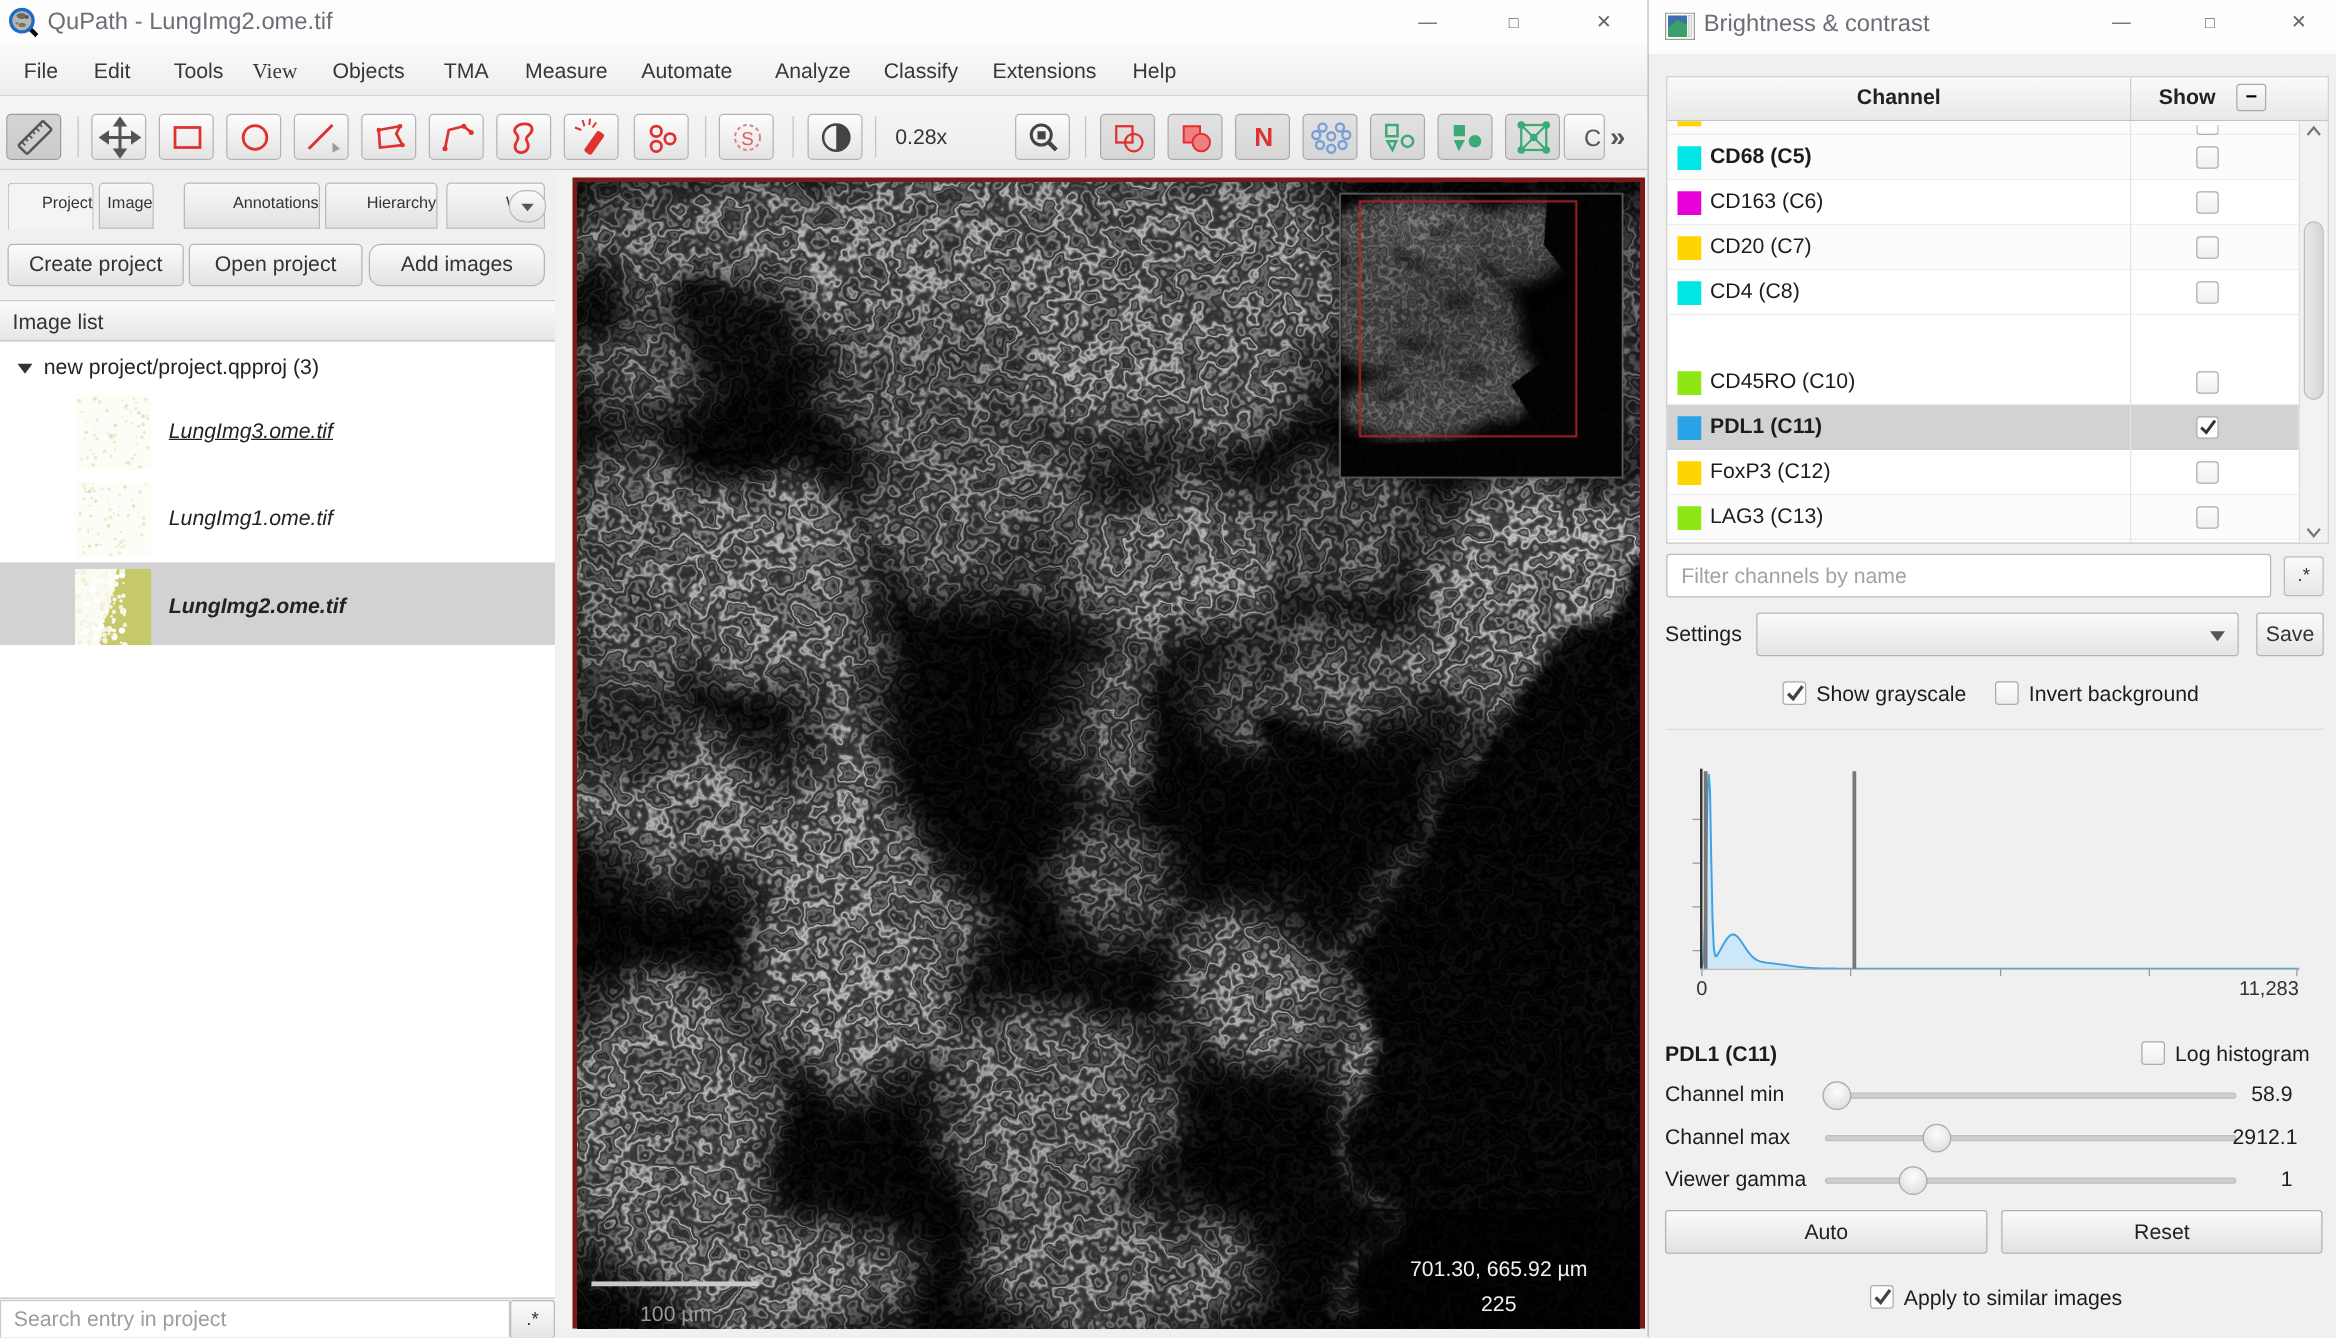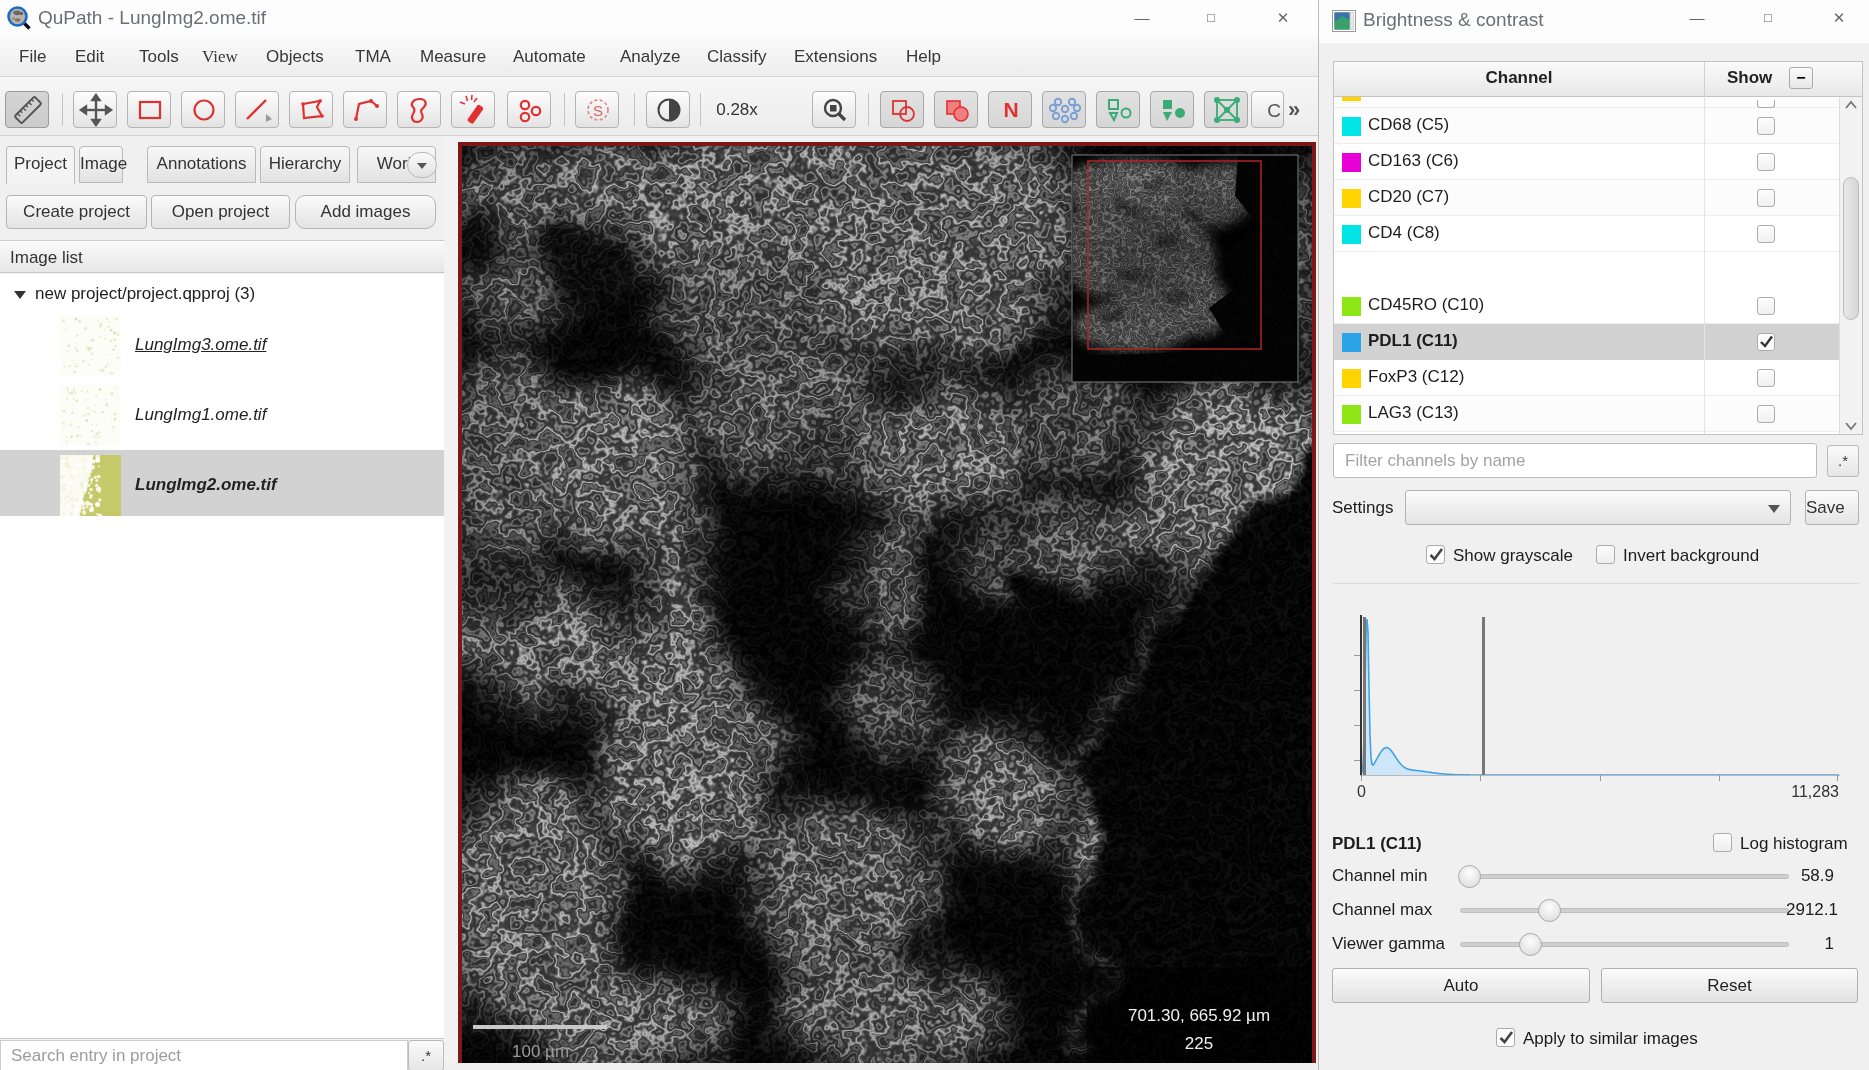--- a/index.html
+++ b/index.html
@@ -11,21 +11,21 @@
 #titlebar .title { position:absolute; left:38px; top:7px; font-size:19px; color:#6b6f75; }
 .winbtn { position:absolute; top:0; width:46px; height:36px; color:#666; text-align:center; font-size:15px; line-height:36px; }
 #menubar { left:0; top:36px; width:1318px; height:41px; background:linear-gradient(#fafafa,#ededed); border-bottom:1px solid #d6d6d6; }
 .menuitem { position:absolute; top:0; height:41px; line-height:41px; font-size:17px; color:#373737; }
 #toolbar { left:0; top:77px; width:1318px; height:59px; background:linear-gradient(#f6f6f6,#ececec); border-bottom:1px solid #cfcfcf; }
 .tbtn { position:absolute; top:14px; width:44px; height:37px; border:1px solid #b4b4b4; border-radius:4px; background:linear-gradient(#fdfdfd,#e3e3e3); }
 .tbtn.sel { background:linear-gradient(#d4d4d4,#cbcbcb); border-color:#9a9a9a; }
 .tbtn.sel2 { background:linear-gradient(#e2e2e2,#d6d6d6); border-color:#a8a8a8; }
 .tsep { position:absolute; top:16px; width:1px; height:33px; background:#c4c4c4; }
 #leftpanel { left:0; top:136px; width:444px; height:934px; background:#f0f0f0; }
-.tab { position:absolute; top:10px; height:37px; border:1px solid #b9b9b9; border-radius:4px 4px 0 0; background:linear-gradient(#f8f8f8,#e2e2e2); font-size:17px; color:#333; text-align:center; }
+.tab { position:absolute; top:10px; height:37px; border:1px solid #b9b9b9; border-radius:4px 4px 0 0; background:linear-gradient(#f8f8f8,#e2e2e2); font-size:13px; color:#333; text-align:right; }
 .tab.sel { background:#f4f4f4; height:38px; border-bottom:none; }
 .tab span { display:inline-block; margin-top:7px; }
 .pbtn { position:absolute; top:59px; height:34px; border:1px solid #b4b4b4; border-radius:4px; background:linear-gradient(#fbfbfb,#e3e3e3); font-size:17px; color:#333; text-align:center; line-height:32px; }
 #imagelist-hdr { position:absolute; left:0px; top:104px; width:444px; height:33px; background:linear-gradient(#fbfbfb,#e6e6e6); border-top:1px solid #ccc; border-bottom:1px solid #c6c6c6; font-size:17px; color:#333; line-height:33px; padding-left:10px; }
 #tree { position:absolute; left:0; top:138px; width:444px; height:764px; background:#fff; }
 .treeroot { position:absolute; left:35px; top:10px; font-size:17px; color:#222; }
 .thumb { position:absolute; left:60px; width:61px; height:61px; }
 .tname { position:absolute; left:135px; font-size:17px; font-style:italic; color:#222; }
 #searchbar { position:absolute; left:0; top:902px; width:444px; height:32px; border-top:1px solid #c9c9c9; background:#f0f0f0; }
 #searchinput { position:absolute; left:0px; top:1px; width:408px; height:31px; background:#fff; border:1px solid #ccc; font-size:17px; color:#9d9d9d; line-height:29px; padding-left:10px; }
@@ -41,21 +41,21 @@
 .bcrow.alt { background:#fff; }
 .bcrow.sel { background:#d2d2d2; border-bottom:1px solid #d2d2d2; }
 .swatch { position:absolute; left:8px; top:9px; width:19px; height:19px; }
 .chname { position:absolute; left:34px; top:7px; font-size:17px; color:#1c1c1c; }
 .cbx { position:absolute; left:423px; top:9px; width:18px; height:18px; border:1px solid #ababab; border-radius:3px; background:linear-gradient(#fdfdfd,#f0f0f0); }
 #bcscroll { position:absolute; left:505px; top:35px; width:23px; height:337px; background:#f2f2f2; border-left:1px solid #ddd; }
 #filterbox { position:absolute; left:14px; top:443px; width:484px; height:35px; background:#fff; border:1px solid #bbb; border-radius:3px; font-size:17px; color:#a3a3a3; line-height:33px; padding-left:11px; }
 #filterre { position:absolute; left:508px; top:445px; width:32px; height:32px; background:linear-gradient(#fafafa,#e6e6e6); border:1px solid #bbb; border-radius:3px; font-size:15px; color:#333; text-align:center; line-height:30px; }
 .lbl { position:absolute; font-size:17px; color:#1c1c1c; }
 #settingscombo { position:absolute; left:86px; top:490px; width:386px; height:35px; background:linear-gradient(#fbfbfb,#e4e4e4); border:1px solid #b4b4b4; border-radius:3px; }
-#savebtn { position:absolute; left:486px; top:490px; width:54px; height:35px; background:linear-gradient(#fbfbfb,#e4e4e4); border:1px solid #b4b4b4; border-radius:3px; font-size:17px; color:#333; text-align:left; line-height:33px; }
+#savebtn { position:absolute; left:486px; top:490px; width:54px; height:35px; background:linear-gradient(#fbfbfb,#e4e4e4); border:1px solid #b4b4b4; border-radius:3px; font-size:17px; color:#333; text-align:center; line-height:33px; }
 .ckbox { position:absolute; width:19px; height:19px; border:1px solid #ababab; border-radius:3px; background:linear-gradient(#fdfdfd,#eee); }
 .slbl { position:absolute; left:13px; font-size:17px; color:#1c1c1c; }
 .sval { position:absolute; font-size:17px; color:#1c1c1c; }
 .strack { position:absolute; height:5px; background:#cfcfcf; border:1px solid #bdbdbd; border-radius:3px; }
 .sthumb { position:absolute; width:23px; height:23px; border-radius:50%; background:radial-gradient(circle at 50% 35%, #fdfdfd, #d8d8d8); border:1px solid #a8a8a8; }
 .bigbtn { position:absolute; height:35px; background:linear-gradient(#fbfbfb,#e2e2e2); border:1px solid #b0b0b0; border-radius:3px; font-size:17px; color:#222; text-align:center; line-height:33px; }
 </style>
 </head>
 <body>
 <div id="stage">
@@ -658,21 +658,21 @@
           <div style="position:absolute;left:0;top:6px;width:370px;text-align:center;font-size:17px;font-weight:bold;color:#222;">Channel</div>
           <div style="position:absolute;left:370px;top:0px;width:125px;height:35px;border-left:1px solid #d0d0d0;">
             <span style="position:absolute;left:22px;top:6px;font-size:17px;font-weight:bold;color:#222;">Show</span>
             <span style="position:absolute;left:84px;top:5px;width:24px;height:22px;border:1px solid #aaa;border-radius:3px;background:linear-gradient(#fafafa,#e8e8e8);text-align:center;line-height:20px;font-weight:bold;">−</span>
           </div>
         </div>
         <div class="bcrow" style="top:35px;height:11px;">
           <div style="position:absolute;left:8px;top:0px;width:19px;height:4px;background:#ffd400;"></div>
           <div style="position:absolute;left:423px;top:3px;width:18px;height:8px;border:1px solid #ababab;border-radius:0 0 3px 3px;border-top:none;background:#fdfdfd;"></div>
         </div>
-        <div class="bcrow" style="top:46px;">
+        <div class="bcrow" style="top:46px;font-weight:bold;">
           <div class="swatch" style="background:#00e5e5;"></div>
           <div class="chname" style="">CD68 (C5)</div>
           <div class="cbx"></div>
         </div>
         <div class="bcrow alt" style="top:82px;">
           <div class="swatch" style="background:#e800d9;"></div>
           <div class="chname" style="">CD163 (C6)</div>
           <div class="cbx"></div>
         </div>
         <div class="bcrow" style="top:118px;">

